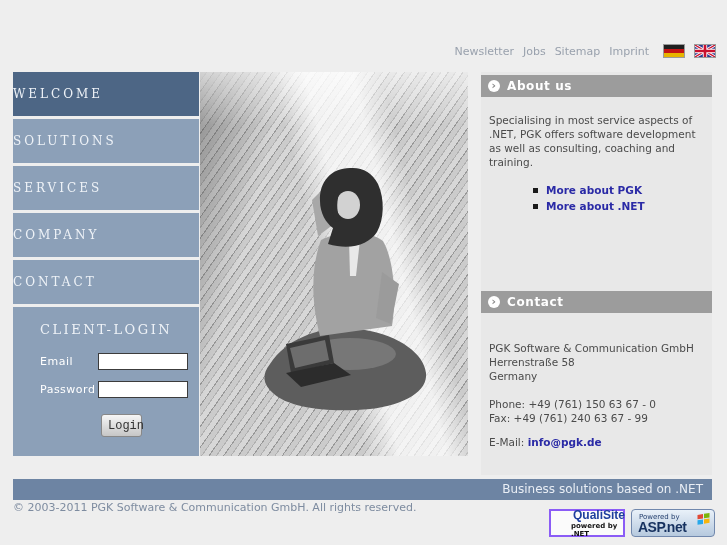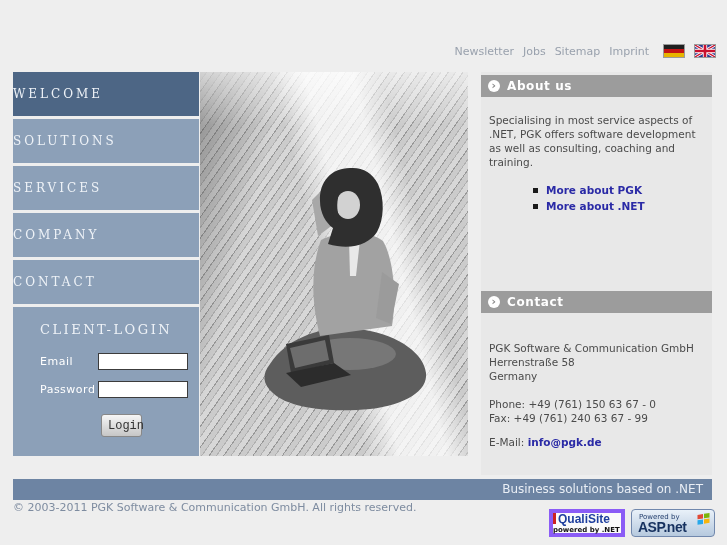--- a/index.html
+++ b/index.html
@@ -63,22 +63,22 @@
   .contact-text{position:absolute;top:258px;left:8px;width:223px;}
   .addr{margin-bottom:14px;margin-top:11px;}
   .email-row{margin-top:10px;}
 
   
   .banner{position:absolute;left:13px;top:479px;width:699px;height:21px;background:#6d84a3;
           color:#e9eef5;font-size:12px;line-height:21px;text-align:right;
           padding-right:9px;box-sizing:border-box;}
   .copyright{position:absolute;left:13px;top:501px;font-size:11px;color:#7e8ca0;}
   .badges{position:absolute;top:509px;right:12px;display:flex;gap:6px;align-items:center;}
-  .badge-q{width:76px;height:28px;background:#fbfbfb;border:4px solid #8b5cf6;box-sizing:border-box;
-           display:flex;flex-direction:column;justify-content:center;padding-left:0;cursor:pointer;}
+  .badge-q{width:76px;height:28px;background:#fbfbfb;border:2px solid #8b5cf6;box-sizing:border-box;
+           display:flex;flex-direction:column;justify-content:center;padding-left:20px;cursor:pointer;}
   .q-title{font-size:12px;line-height:12px;font-weight:bold;color:#1e3f9e;display:flex;align-items:center;gap:2px;
            font-family:"Liberation Sans",sans-serif;}
   .q-bar{width:3px;height:11px;background:#cc2222;}
   .q-sub{font-size:7px;font-weight:bold;color:#111111;margin-left:0;margin-top:1px;}
   .badge-a{position:relative;width:84px;height:28px;border:1px solid #7188ad;border-radius:4px;box-sizing:border-box;
            background:linear-gradient(#e9f1f9,#b6c9de);cursor:pointer;padding-left:40px;}
   .a-pow{position:absolute;left:7px;top:3px;font-size:7px;color:#25406e;}
   .a-name{position:absolute;left:6px;top:10px;font-size:14px;line-height:14px;font-weight:bold;color:#16315f;
           letter-spacing:-0.5px;font-family:"Liberation Sans",sans-serif;}
   .a-win{position:absolute;right:4px;top:3px;width:13px;height:12px;}

